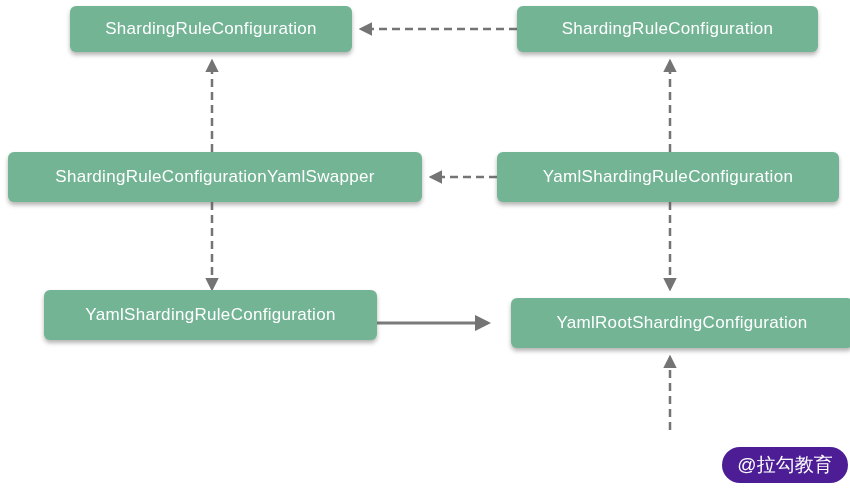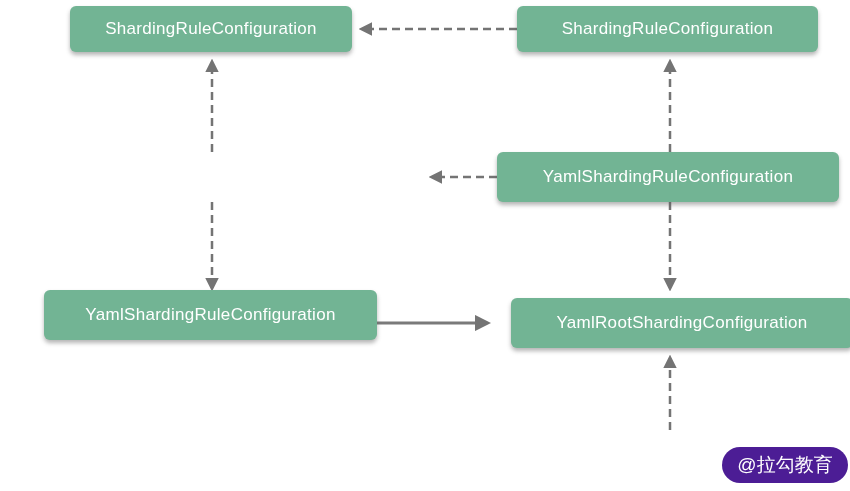--- a/index.html
+++ b/index.html
@@ -88,20 +88,23 @@
   </svg>
 
   <div class="node node-1">
     <span>ShardingRuleConfiguration</span>
   </div>
 
   <div class="node node-2">
     <span>ShardingRuleConfiguration</span>
   </div>
 
+  <div class="node node-3">
+    <span>ShardingRuleConfigurationYamlSwapper</span>
+  </div>
 
   <div class="node node-4">
     <span>YamlShardingRuleConfiguration</span>
   </div>
 
   <div class="node node-5">
     <span>YamlShardingRuleConfiguration</span>
   </div>
 
   <div class="node node-6">

